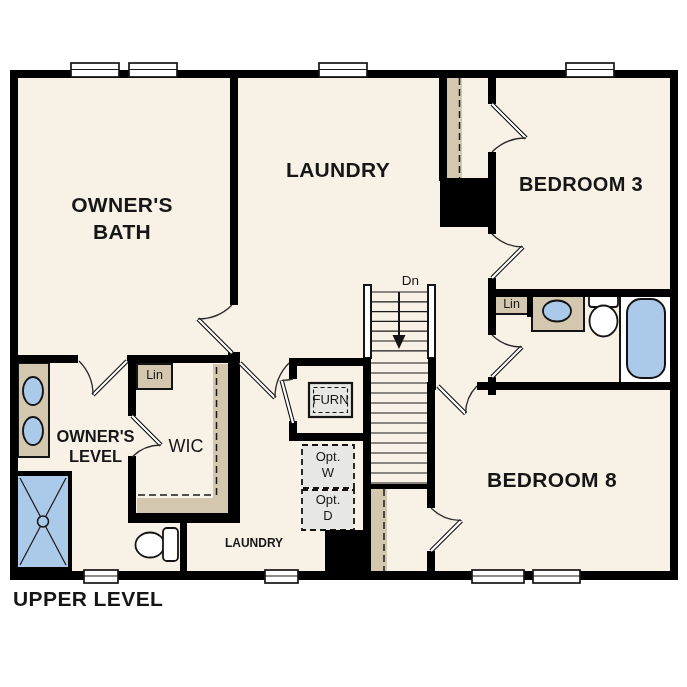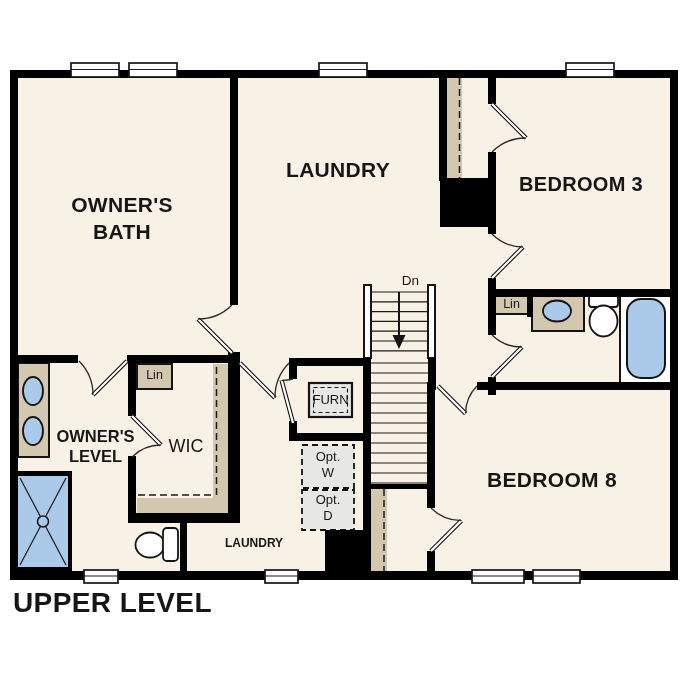--- a/index.html
+++ b/index.html
@@ -19,21 +19,21 @@
   .furnbox{fill:var(--gray,#e7e7e3);stroke:#141414;stroke-width:2.2;}
   .furndash{fill:none;stroke:#141414;stroke-width:1.1;stroke-dasharray:4 3;}
   .leaf-b{stroke:#111;stroke-width:4.4;}
   .leaf-w{stroke:#fff;stroke-width:2.2;}
   .arc{stroke:#2a2a2a;stroke-width:1.3;fill:none;}
   .rail{fill:#fff;stroke:#141414;stroke-width:2;}
   .lbl{position:absolute;color:var(--text,#161616);text-align:center;white-space:nowrap;}
   .big{font-size:21px;font-weight:bold;letter-spacing:.3px;line-height:27px;}
   .med{font-size:16.5px;font-weight:bold;line-height:19.5px;}
   .sm{font-size:13px;line-height:16px;}
-  .title{font-size:28px;font-weight:bold;letter-spacing:.4px;}
+  .title{font-size:21px;font-weight:bold;letter-spacing:.4px;}
 </style>
 </head>
 <body>
 
 <div id="stage">
   <svg id="plan-svg" width="687" height="687" viewBox="0 0 687 687">
 
     <rect class="floor" x="10" y="70" width="668" height="510"></rect>
 
     <g>

